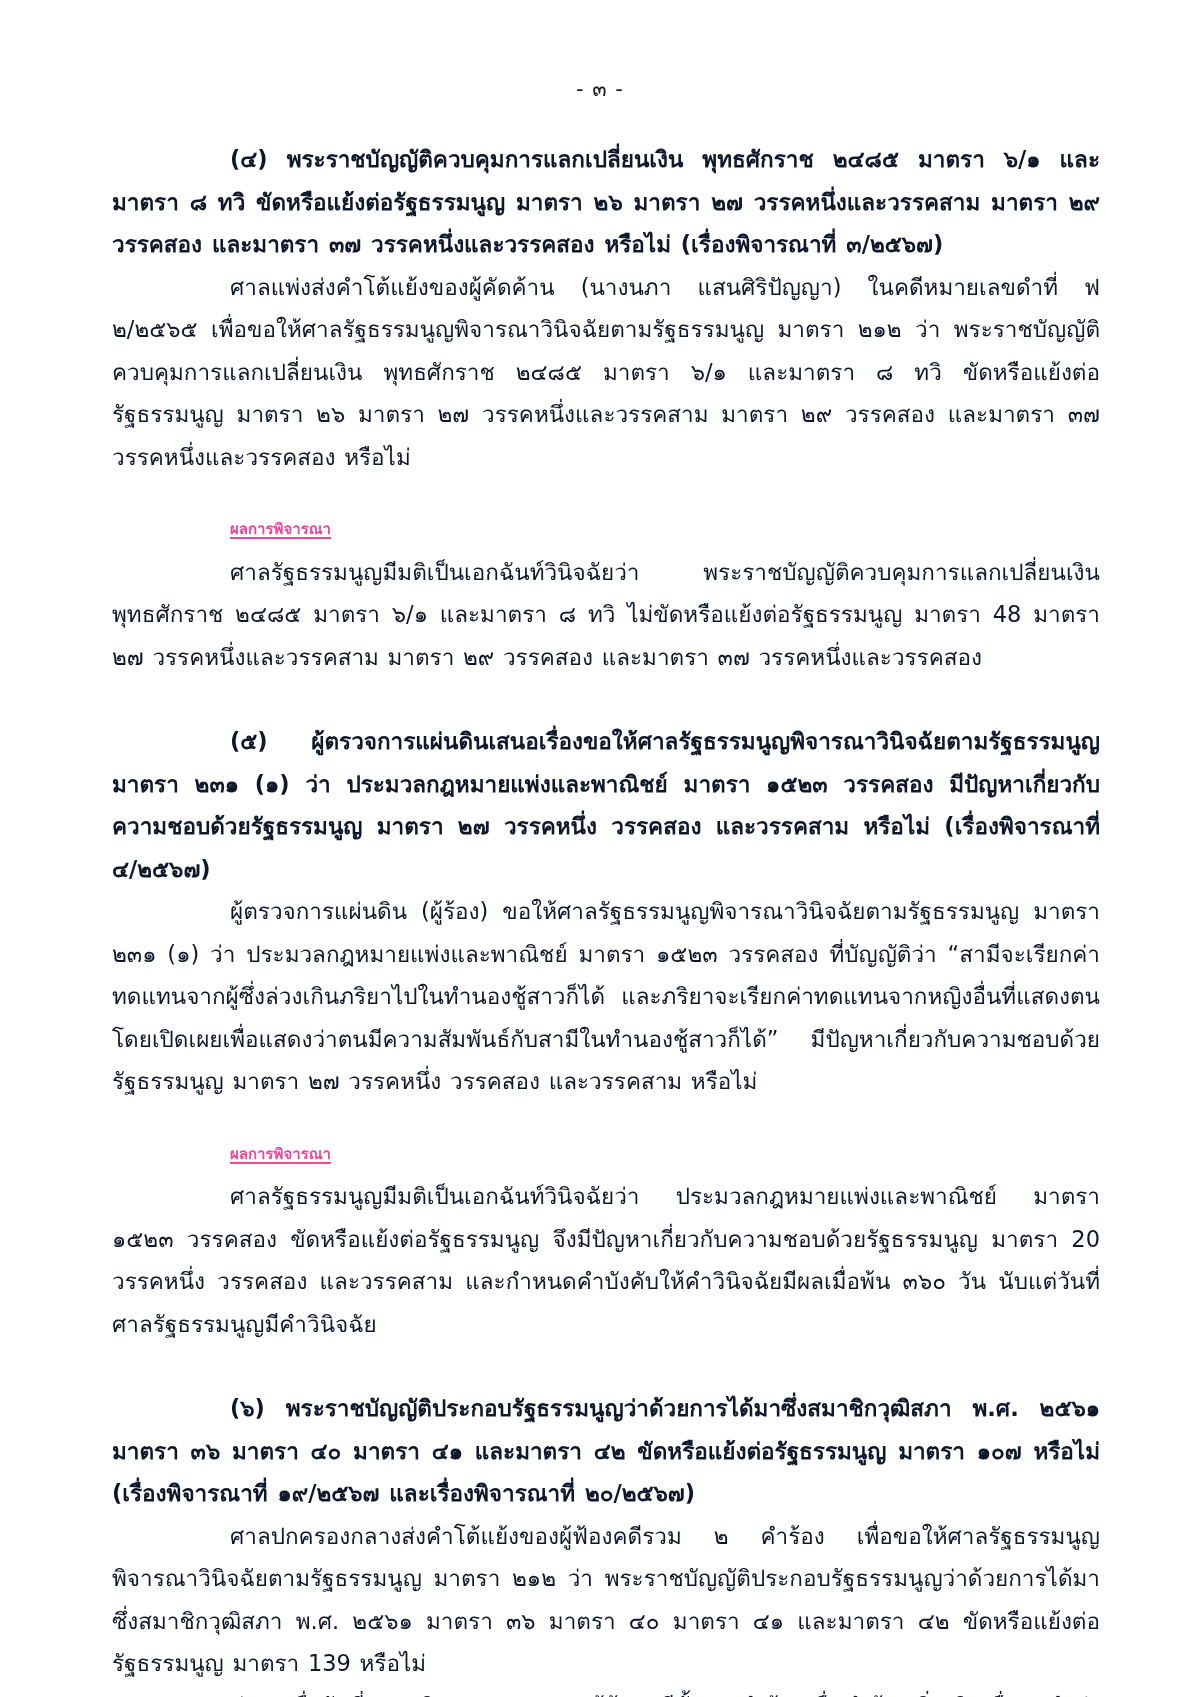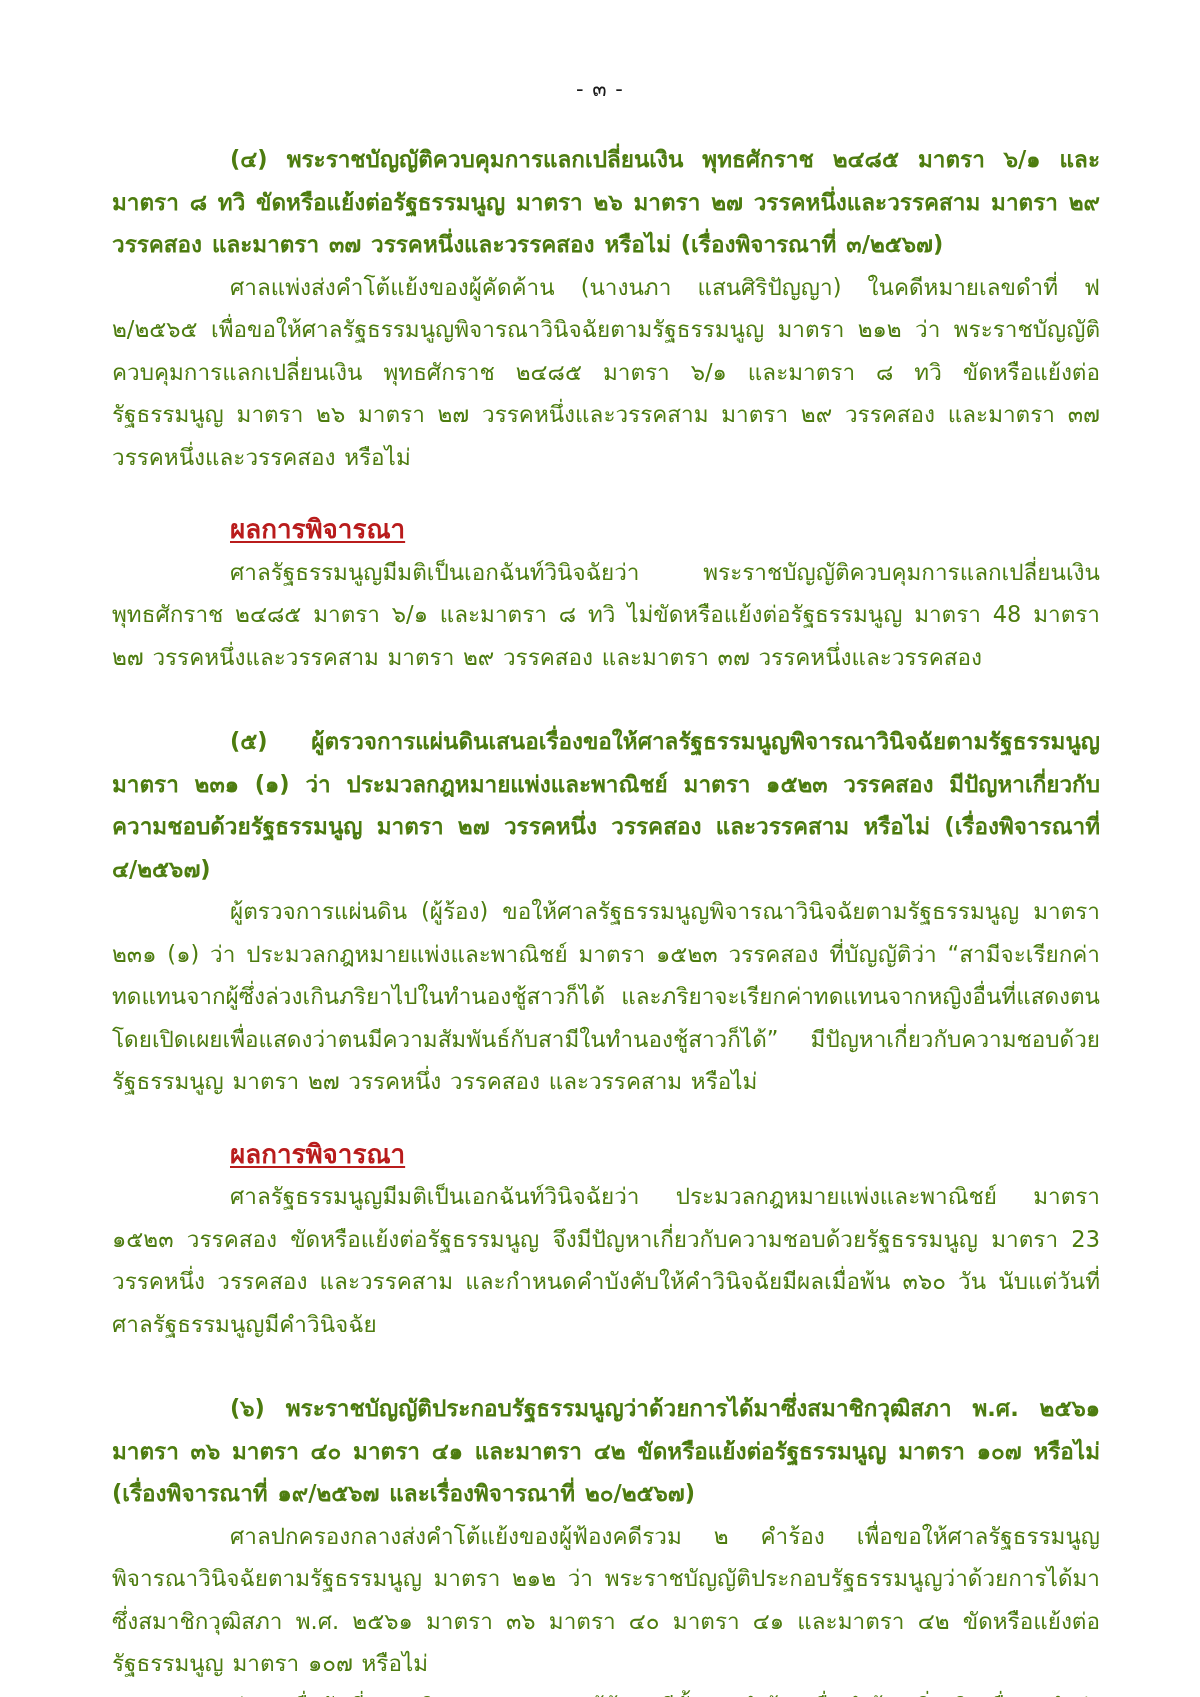--- a/index.html
+++ b/index.html
@@ -37,39 +37,39 @@
     left: 112px;
     width: 988px;
   }
   p {
     margin: 0;
     font-size: 22.5px;
     line-height: 42.5px;
     text-align: justify;
     text-justify: inter-word;
     word-spacing: 1.5px;
-    color: #4d7c0f;
+    color: #0f172a;
     -webkit-font-smoothing: antialiased;
   }
   p.heading-para {
     font-weight: bold;
     word-spacing: 2px;
   }
   p.indent {
     text-indent: 118px;
   }
   .gap-md { height: 30px; }
   .gap-lg { height: 42px; }
   .subheading {
-    font-size: 26px;
+    font-size: 15px;
     line-height: 42.5px;
     font-weight: bold;
     margin: 0;
     padding-left: 118px;
-    color: #b91c1c;
+    color: #ec4899;
   }
   .subheading span.u {
     text-decoration: underline;
     text-underline-offset: 3px;
     text-decoration-thickness: 1.6px;
   }
   .last-para {
     text-align: justify;
   }
 </style>
@@ -87,22 +87,22 @@
     <div class="gap-md"></div>
     <div class="subheading"><span class="u">ผลการพิจารณา</span></div>
     <p class="indent">ศาลรัฐธรรมนูญมีมติเป็นเอกฉันท์วินิจฉัยว่า พระราชบัญญัติควบคุมการแลกเปลี่ยนเงิน พุทธศักราช ๒๔๘๕ มาตรา ๖/๑ และมาตรา ๘ ทวิ ไม่ขัดหรือแย้งต่อรัฐธรรมนูญ มาตรา 48 มาตรา ๒๗ วรรคหนึ่งและวรรคสาม มาตรา ๒๙ วรรคสอง และมาตรา ๓๗ วรรคหนึ่งและวรรคสอง</p>
 
     <div class="gap-lg"></div>
 
     <p class="heading-para indent">(๕) ผู้ตรวจการแผ่นดินเสนอเรื่องขอให้ศาลรัฐธรรมนูญพิจารณาวินิจฉัยตามรัฐธรรมนูญ มาตรา ๒๓๑ (๑) ว่า ประมวลกฎหมายแพ่งและพาณิชย์ มาตรา ๑๕๒๓ วรรคสอง มีปัญหาเกี่ยวกับความชอบด้วยรัฐธรรมนูญ มาตรา ๒๗ วรรคหนึ่ง วรรคสอง และวรรคสาม หรือไม่ (เรื่องพิจารณาที่ ๔/๒๕๖๗)</p>
     <p class="indent">ผู้ตรวจการแผ่นดิน (ผู้ร้อง) ขอให้ศาลรัฐธรรมนูญพิจารณาวินิจฉัยตามรัฐธรรมนูญ มาตรา ๒๓๑ (๑) ว่า ประมวลกฎหมายแพ่งและพาณิชย์ มาตรา ๑๕๒๓ วรรคสอง ที่บัญญัติว่า “สามีจะเรียกค่าทดแทนจากผู้ซึ่งล่วงเกินภริยาไปในทำนองชู้สาวก็ได้ และภริยาจะเรียกค่าทดแทนจากหญิงอื่นที่แสดงตนโดยเปิดเผยเพื่อแสดงว่าตนมีความสัมพันธ์กับสามีในทำนองชู้สาวก็ได้” มีปัญหาเกี่ยวกับความชอบด้วยรัฐธรรมนูญ มาตรา ๒๗ วรรคหนึ่ง วรรคสอง และวรรคสาม หรือไม่</p>
     <div class="gap-md"></div>
     <div class="subheading"><span class="u">ผลการพิจารณา</span></div>
-    <p class="indent">ศาลรัฐธรรมนูญมีมติเป็นเอกฉันท์วินิจฉัยว่า ประมวลกฎหมายแพ่งและพาณิชย์ มาตรา ๑๕๒๓ วรรคสอง ขัดหรือแย้งต่อรัฐธรรมนูญ จึงมีปัญหาเกี่ยวกับความชอบด้วยรัฐธรรมนูญ มาตรา 23 วรรคหนึ่ง วรรคสอง และวรรคสาม และกำหนดคำบังคับให้คำวินิจฉัยมีผลเมื่อพ้น ๓๖๐ วัน นับแต่วันที่ศาลรัฐธรรมนูญมีคำวินิจฉัย</p>
+    <p class="indent">ศาลรัฐธรรมนูญมีมติเป็นเอกฉันท์วินิจฉัยว่า ประมวลกฎหมายแพ่งและพาณิชย์ มาตรา ๑๕๒๓ วรรคสอง ขัดหรือแย้งต่อรัฐธรรมนูญ จึงมีปัญหาเกี่ยวกับความชอบด้วยรัฐธรรมนูญ มาตรา 20 วรรคหนึ่ง วรรคสอง และวรรคสาม และกำหนดคำบังคับให้คำวินิจฉัยมีผลเมื่อพ้น ๓๖๐ วัน นับแต่วันที่ศาลรัฐธรรมนูญมีคำวินิจฉัย</p>
 
     <div class="gap-lg"></div>
 
     <p class="heading-para indent">(๖) พระราชบัญญัติประกอบรัฐธรรมนูญว่าด้วยการได้มาซึ่งสมาชิกวุฒิสภา พ.ศ. ๒๕๖๑ มาตรา ๓๖ มาตรา ๔๐ มาตรา ๔๑ และมาตรา ๔๒ ขัดหรือแย้งต่อรัฐธรรมนูญ มาตรา ๑๐๗ หรือไม่ (เรื่องพิจารณาที่ ๑๙/๒๕๖๗ และเรื่องพิจารณาที่ ๒๐/๒๕๖๗)</p>
-    <p class="indent">ศาลปกครองกลางส่งคำโต้แย้งของผู้ฟ้องคดีรวม ๒ คำร้อง เพื่อขอให้ศาลรัฐธรรมนูญพิจารณาวินิจฉัยตามรัฐธรรมนูญ มาตรา ๒๑๒ ว่า พระราชบัญญัติประกอบรัฐธรรมนูญว่าด้วยการได้มาซึ่งสมาชิกวุฒิสภา พ.ศ. ๒๕๖๑ มาตรา ๓๖ มาตรา ๔๐ มาตรา ๔๑ และมาตรา ๔๒ ขัดหรือแย้งต่อรัฐธรรมนูญ มาตรา ๑๐๗ หรือไม่</p>
+    <p class="indent">ศาลปกครองกลางส่งคำโต้แย้งของผู้ฟ้องคดีรวม ๒ คำร้อง เพื่อขอให้ศาลรัฐธรรมนูญพิจารณาวินิจฉัยตามรัฐธรรมนูญ มาตรา ๒๑๒ ว่า พระราชบัญญัติประกอบรัฐธรรมนูญว่าด้วยการได้มาซึ่งสมาชิกวุฒิสภา พ.ศ. ๒๕๖๑ มาตรา ๓๖ มาตรา ๔๐ มาตรา ๔๑ และมาตรา ๔๒ ขัดหรือแย้งต่อรัฐธรรมนูญ มาตรา 139 หรือไม่</p>
     <p class="indent last-para">ต่อมาเมื่อวันที่ ๑๗ มิถุนายน ๒๕๖๗ ผู้ฟ้องคดีทั้ง ๒ คำร้อง ยื่นคำร้องเพิ่มเติมเพื่อขอนำส่งข้อมูลประกอบการพิจารณาต่อศาลรัฐธรรมนูญโดยตรง ศาลรัฐธรรมนูญพิจารณาคำร้องดังกล่าวแล้วเห็นว่า ผู้ฟ้องคดีทั้ง ๒ คำร้อง ไม่ได้ส่งคำร้องดังกล่าวต่อศาลปกครองกลางเพื่อให้ส่งคำร้องตามทางการไปยังศาลรัฐธรรมนูญพิจารณาวินิจฉัย ไม่ต้องด้วยหลักเกณฑ์ตามรัฐธรรมนูญ มาตรา ๒๑๒ ประกอบพระราชบัญญัติประกอบรัฐธรรมนูญว่าด้วยวิธีพิจารณา</p>
 
   </div>
 </div>
 
 </body></html>

